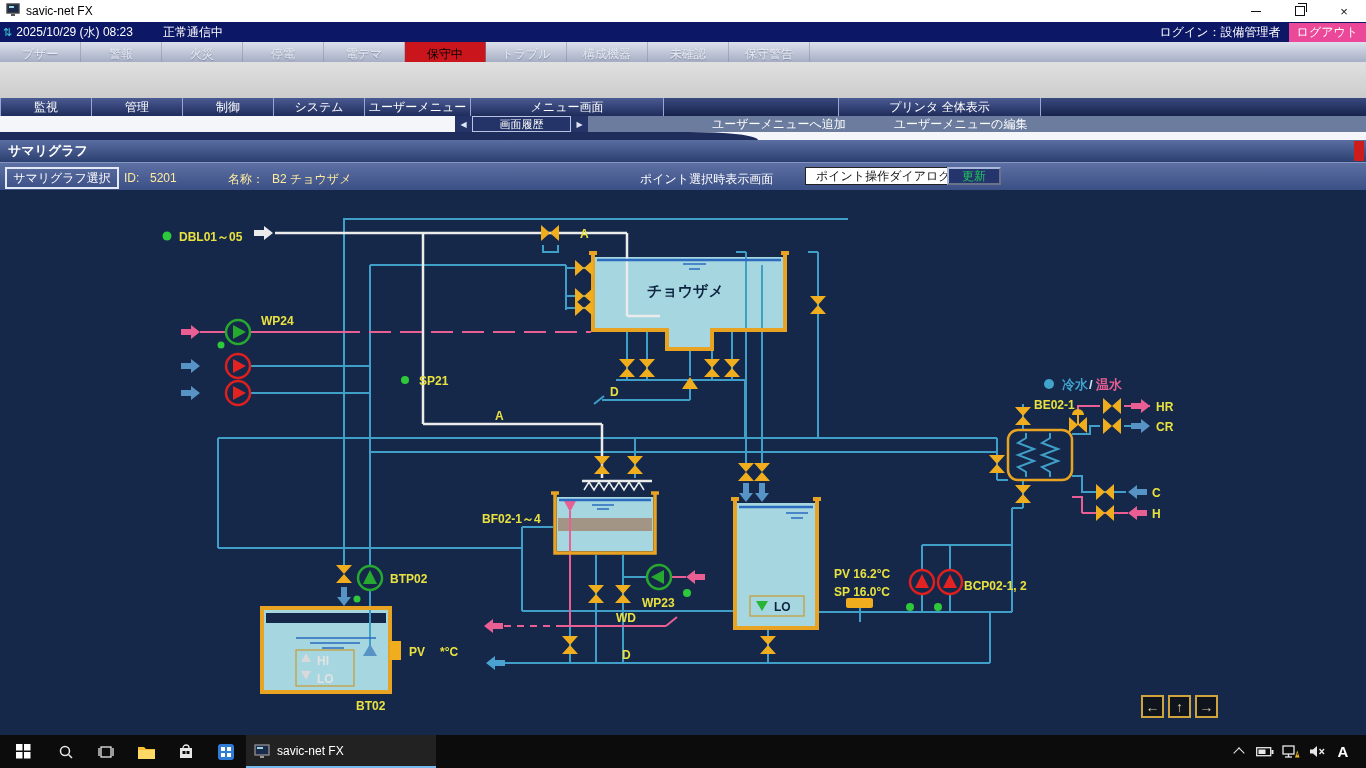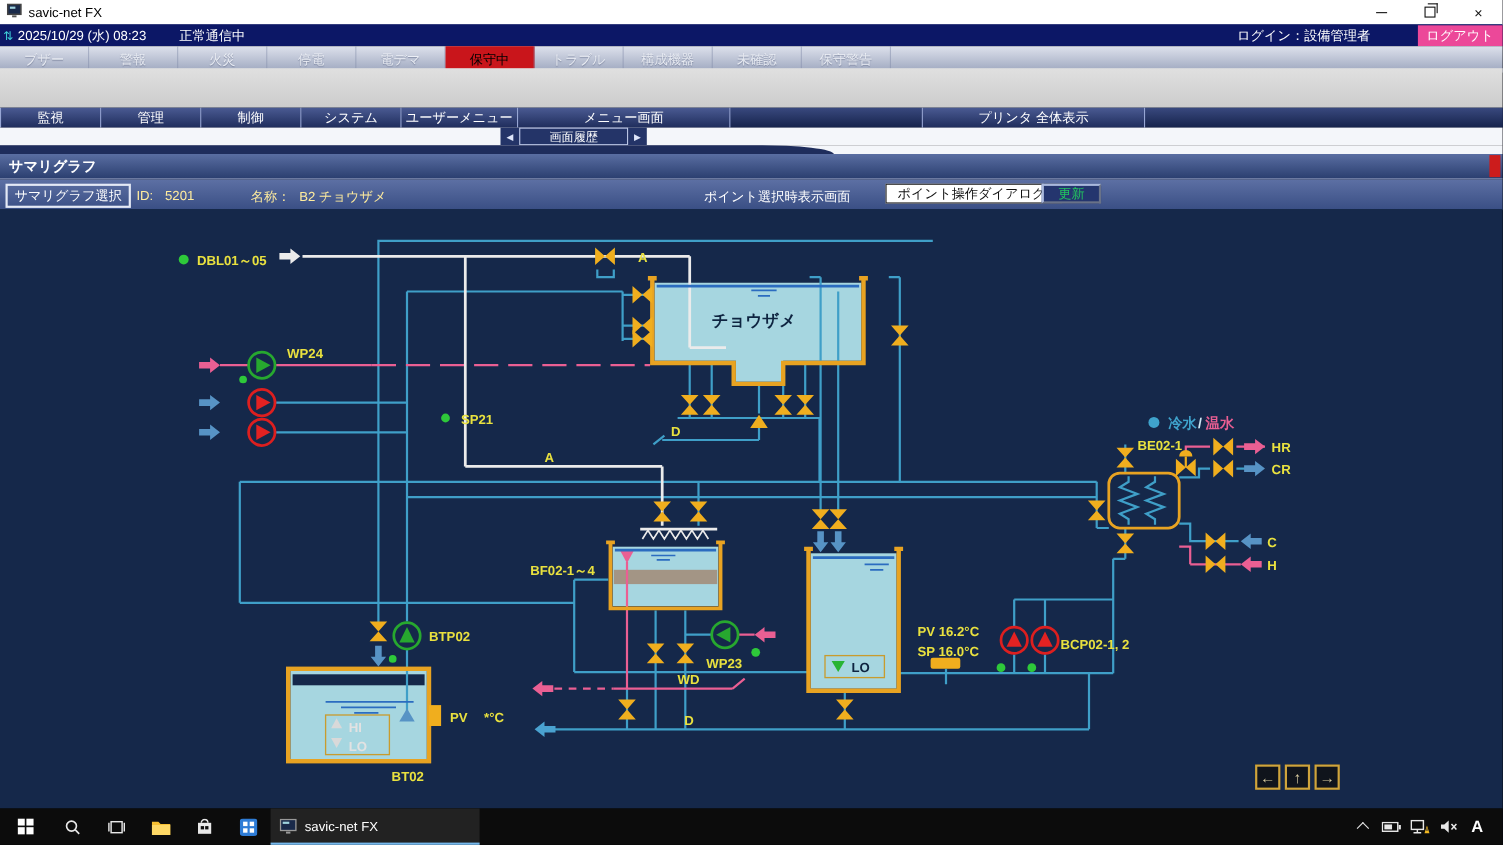--- a/index.html
+++ b/index.html
@@ -13,21 +13,21 @@
   #titlebar .wctrls{margin-left:auto;display:flex;height:100%;}
   .wbtn{width:44px;height:100%;display:flex;align-items:center;justify-content:center;color:#111;font-size:13px;}
   .mini-g{width:10px;border-bottom:1px solid #111;height:1px;display:inline-block;}
   .maxi-g{width:8px;height:8px;border:1px solid #111;position:relative;display:inline-block;}
   .maxi-g:before{content:"";position:absolute;left:2px;top:-4px;width:8px;height:8px;border-top:1px solid #111;border-right:1px solid #111;}
   
   #statusbar{left:0;top:22px;width:1366px;height:20px;background:#0c1766;color:#fff;font-size:12px;
              display:flex;align-items:center;}
   #statusbar .sync{color:#3fd0d8;font-size:11px;margin:0 4px 0 3px;}
   #statusbar .dt{margin-right:30px;}
-  #statusbar .right{margin-left:auto;display:flex;align-items:center;gap:35px;}
+  #statusbar .right{margin-left:auto;display:flex;align-items:center;}
   #logout-btn{background:#ec4899;color:#fff;padding:1px 8px;margin-left:8px;font-size:12px;}
   
   #alarmtabs{left:0;top:42px;width:1366px;height:24px;background:linear-gradient(#dde1ec,#9ba5bd);
              display:flex;font-size:12px;}
   .atab{width:80px;display:flex;align-items:center;justify-content:center;color:rgba(245,247,252,.85);
         text-shadow:0 1px 1px rgba(90,100,130,.6);border-right:1px solid rgba(130,140,170,.5);}
   .atab.active{background:#c9151b;color:#000000;text-shadow:none;font-weight:normal;}
   
   #grayband{left:0;top:62px;width:1366px;height:36px;background:linear-gradient(#e0e0e0,#cccccc);}
   
@@ -137,20 +137,24 @@
   <span class="mcell" style="width:91px">制御</span>
   <span class="mcell" style="width:91px">システム</span>
   <span class="mcell" style="width:106px">ユーザーメニュー</span>
   <span class="mcell" style="width:193px">メニュー画面</span>
   <span class="mcell mblank" style="width:175px"></span>
   <span class="mcell" style="width:202px">プリンタ 全体表示</span>
   <span class="mcell mblank" style="flex:1"></span>
 </div>
 
 <div class="abs" id="menurow2">
+  <div id="slateband">
+    <span class="lnk">ユーザーメニューへ追加</span>
+    <span class="lnk">ユーザーメニューの編集</span>
+  </div>
   <div id="histgrp">
     <span class="harr">◀</span>
     <span id="hist-btn">画面履歴</span>
     <span class="harr">▶</span>
   </div>
 </div>
 <div class="abs" id="swoosh">
     <div class="dk"></div>
   </div>
 

